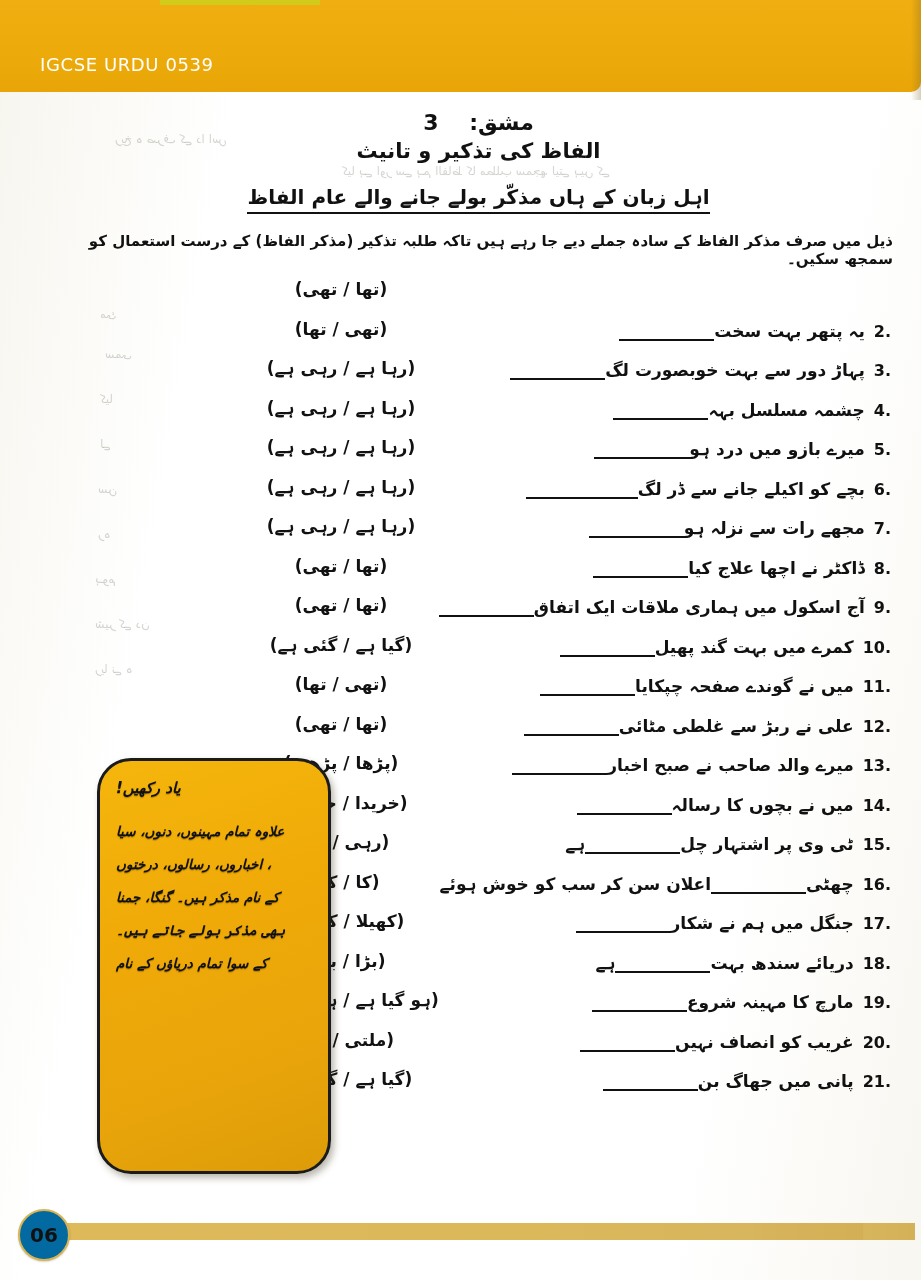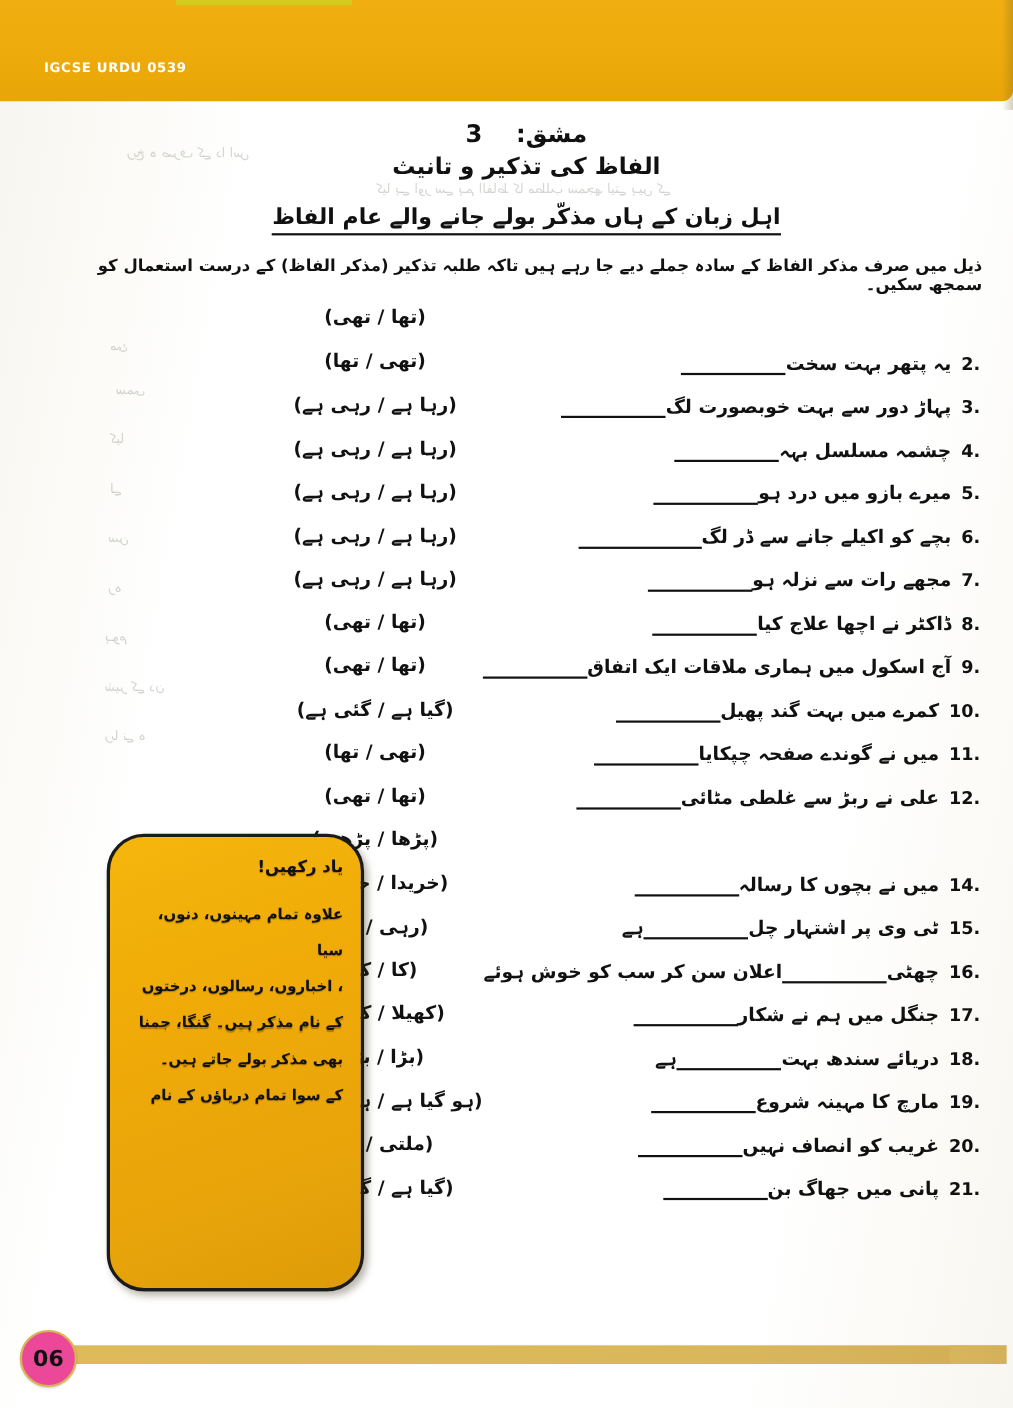--- a/index.html
+++ b/index.html
@@ -49,22 +49,22 @@
     position: absolute;
     top: 0; left: 160px; width: 160px; height: 5px;
     background: #c8d41f;
     opacity: .75;
   }
   .header-title {
     position: absolute;
     left: 40px;
     top: 54px;
     color: #ffffff;
-    font-size: 12px;
-    font-weight: bold;
+    font-size: 18px;
+    font-weight: normal;
     letter-spacing: 0.6px;
     font-family: "DejaVu Sans", "Liberation Sans", sans-serif;
   }
   .header-right-edge {
     position: absolute;
     top: 0; right: 0; width: 10px; height: 100px;
     background: linear-gradient(to left, rgba(120,100,40,0.30), rgba(255,255,255,0));
   }
 
   
@@ -192,23 +192,24 @@
     height: 410px;
     background: linear-gradient(160deg, #f5b60c 0%, #f0ab08 35%, #e8a40a 75%, #dd9c08 100%);
     border: 3px solid #1b1b1b;
     border-radius: 34px;
     box-shadow: 3px 4px 7px rgba(60,50,20,0.35);
     overflow: hidden;
   }
   .callout-inner {
     padding: 16px 16px 10px 16px;
     direction: rtl;
-    text-align: right;
+    text-align: left;
     color: #fffdf2;
     text-shadow: 0 1px 1px rgba(90,60,0,0.45);
+    font-style: italic;
   }
   .callout-title {
     font-size: 15px;
     font-weight: bold;
     margin-bottom: 18px;
     margin-top: 2px;
   }
   .callout-body {
     font-size: 13.5px;
     font-weight: bold;
@@ -238,21 +239,21 @@
     right: 0; top: 0; width: 52px; height: 100%;
     background: linear-gradient(90deg, rgba(214,178,85,1), rgba(214,178,85,0.55));
   }
   .page-badge {
     position: absolute;
     left: 18px;
     top: -7px;
     width: 48px;
     height: 48px;
     border-radius: 50%;
-    background: #ec4899;
+    background: #0369a1;
     border: 2.4px solid #d9b451;
     display: flex;
     align-items: center;
     justify-content: center;
     font-size: 20px;
     font-weight: bold;
     color: #111;
     font-family: "DejaVu Sans", sans-serif;
     box-shadow: 0 1px 2px rgba(0,0,0,0.18);
   }
@@ -336,20 +337,21 @@
       <div class="qrow">
         <div class="opt ur">(تھی / تھا)</div>
         <div class="qtext ur"><span class="qnum">11.</span><span>میں نے گوندے صفحہ چپکایا</span><span class="blank b-md">&nbsp;</span></div>
       </div>
       <div class="qrow">
         <div class="opt ur">(تھا / تھی)</div>
         <div class="qtext ur"><span class="qnum">12.</span><span>علی نے ربڑ سے غلطی مٹائی</span><span class="blank b-md">&nbsp;</span></div>
       </div>
       <div class="qrow">
         <div class="opt ur">(پڑھا / پڑھی)</div>
+        <div class="qtext ur"><span class="qnum">13.</span><span>میرے والد صاحب نے صبح اخبار</span><span class="blank b-md">&nbsp;</span></div>
       </div>
       <div class="qrow">
         <div class="opt ur">(خریدا / خریدی)</div>
         <div class="qtext ur"><span class="qnum">14.</span><span>میں نے بچوں کا رسالہ</span><span class="blank b-md">&nbsp;</span></div>
       </div>
       <div class="qrow">
         <div class="opt ur">(رہی / رہا)</div>
         <div class="qtext ur"><span class="qnum">15.</span><span>ٹی وی پر اشتہار چل</span><span class="blank b-md">&nbsp;</span><span>ہے</span></div>
       </div>
       <div class="qrow">

